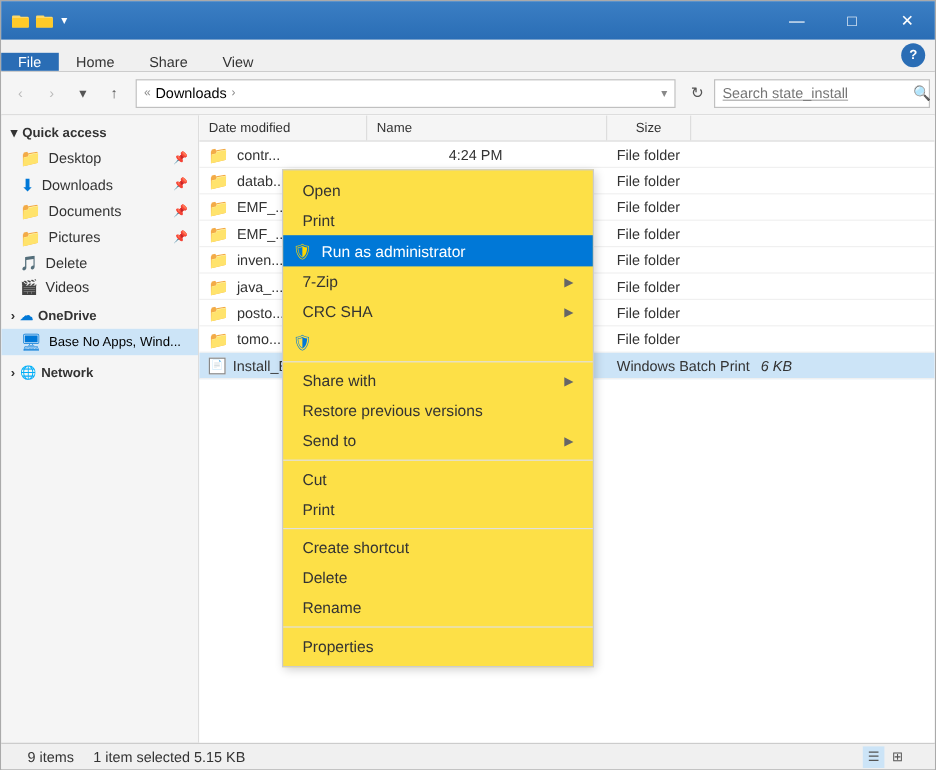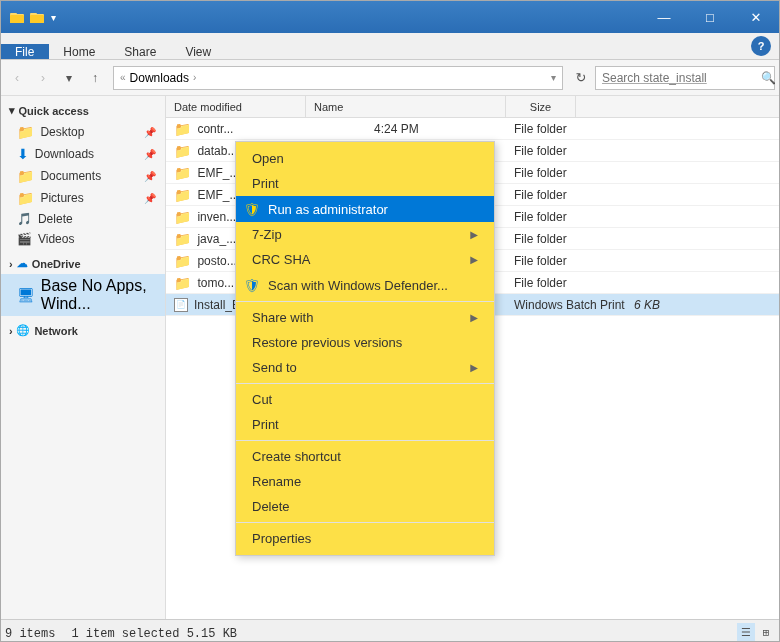--- a/index.html
+++ b/index.html
@@ -275,25 +275,24 @@
     .file-cell.size { width: 70px; font-style: italic; }
 
     .folder-yellow { color: #e6ac00; font-size: 14px; }
 
     
     .status-bar {
       height: 22px;
       background: #f0f0f0;
       border-top: 1px solid #ccc;
       display: flex;
-      align-items: flex-end;
-      padding: 0 4px;
+      align-items: center;
+      padding: 0 22px;
       font-size: 12px;
       color: #333;
-      font-family: Liberation Mono, monospace;
     }
     .status-bar-right {
       margin-left: auto;
       display: flex;
       gap: 2px;
     }
     .view-btn {
       width: 18px; height: 18px;
       display: flex; align-items: center; justify-content: center;
       cursor: pointer; color: #555; font-size: 11px;
@@ -473,21 +472,21 @@
       </div>
 
       <div class="sidebar-section-header" style="margin-top:4px">
         <span>›</span>
         <span style="color:#0078d7">☁</span>
         <span>OneDrive</span>
       </div>
 
       <div class="sidebar-item selected">
         <span style="color:#0078d7;font-size:14px">🖥</span>
-        <span style="font-size:16px">Base No Apps, Wind...</span>
+        <span style="font-size:11px">Base No Apps, Wind...</span>
       </div>
 
       <div class="sidebar-section-header" style="margin-top:4px">
         <span>›</span>
         <span style="color:#888">🌐</span>
         <span>Network</span>
       </div>
     </div>
 
     <div class="file-list">
@@ -649,21 +648,20 @@
     <div class="menu-item">
       <span>7-Zip</span>
       <span class="menu-arrow">▶</span>
     </div>
     <div class="menu-item">
       <span>CRC SHA</span>
       <span class="menu-arrow">▶</span>
     </div>
     <div class="menu-item has-icon">
       <span class="menu-icon" style="color:#0078d7">🛡</span>
-      <span>Scan with Windows Defender...</span>
     </div>
     <div class="menu-separator"></div>
     <div class="menu-item">
       <span>Share with</span>
       <span class="menu-arrow">▶</span>
     </div>
     <div class="menu-item">
       <span>Restore previous versions</span>
     </div>
     <div class="menu-item">
@@ -675,23 +673,23 @@
       <span>Cut</span>
     </div>
     <div class="menu-item">
       <span>Print</span>
     </div>
     <div class="menu-separator"></div>
     <div class="menu-item">
       <span>Create shortcut</span>
     </div>
     <div class="menu-item">
+      <span>Delete</span>
+    </div>
+    <div class="menu-item">
       <span>Rename</span>
-    </div>
-    <div class="menu-item">
-      <span>Delete</span>
     </div>
     <div class="menu-separator"></div>
     <div class="menu-item">
       <span>Properties</span>
     </div>
   </div>
 </div>
 
 </body></html>

